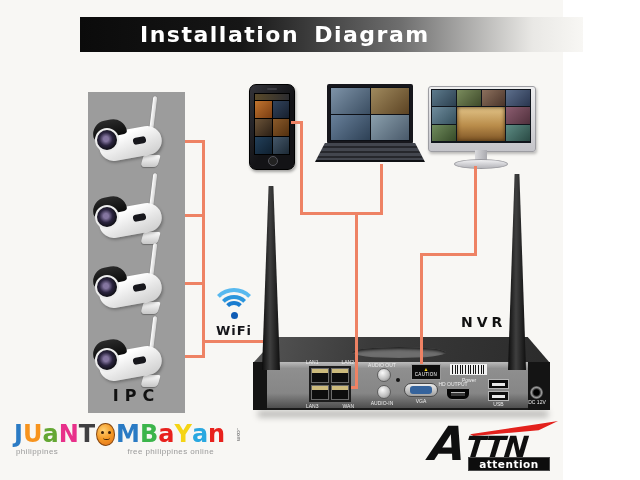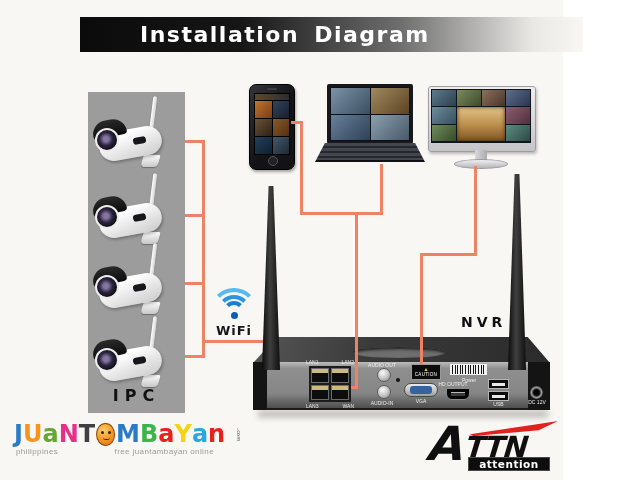--- a/index.html
+++ b/index.html
@@ -359,21 +359,21 @@
 
   <div class="abs" id="dc-jack"></div>
   <div class="plabel" style="left:526px;top:399px;width:22px;">DC 12V</div>
 
   <div class="abs" id="brand">
     <div id="brand-letters">
       <span><span style="color: rgb(43, 123, 196);">J</span><span style="color: rgb(247, 148, 30);">U</span><span style="color: rgb(100, 167, 51);">a</span><span style="color: rgb(232, 48, 138);">N</span><span style="color: rgb(63, 63, 65);">T</span></span><span id="mascot"><span class="mascot-eye l"></span><span class="mascot-eye r"></span><span id="mascot-smile"></span></span><span><span style="color: rgb(43, 123, 196);">M</span><span style="color: rgb(60, 181, 75);">B</span><span style="color: rgb(232, 33, 29);">a</span><span style="color: rgb(245, 212, 20);">Y</span><span style="color: rgb(41, 168, 224);">a</span><span style="color: rgb(232, 33, 29);">n</span></span><span id="brand-dotcom">.com</span>
     </div>
     <div id="brand-taglines">
       <span>philippines</span>
-      <span>free juantambayan online</span>
+      <span>free philippines online</span>
     </div>
   </div>
 
   <div class="abs" id="attn">
     <div id="attn-swoosh"></div>
     <div id="attn-a">A</div>
     <div id="attn-ttn">TTN</div>
     <div id="attn-caption">attention</div>
   </div>
 

